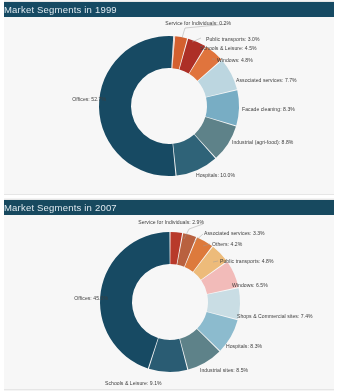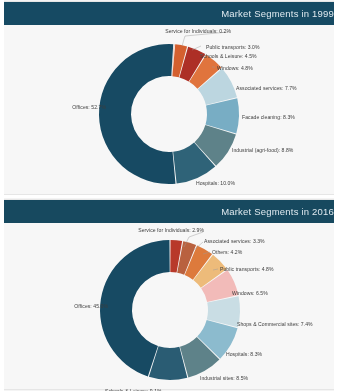--- a/index.html
+++ b/index.html
@@ -13,23 +13,23 @@
     background:#f4f4f4;
   }
   .panel{
     position:absolute;left:4px;width:330px;
     background:#f7f7f7;
     box-shadow:0 0 0 1px #e6e6e6;
   }
   .panel-1{top:2px;height:192px;}
   .panel-2{top:200px;height:189px;}
   .title-bar{
-    height:23px;
+    height:15px;
     background:#164a63;
-    display:flex;align-items:center;justify-content:flex-end;
+    display:flex;align-items:center;justify-content:flex-start;
   }
   .title-bar.alt{background:#17495f;}
   .title-text{
     color:#dfe9ef;
     font-size:9.5px;
     letter-spacing:.2px;
     font-family:"Liberation Sans", sans-serif;
     white-space:nowrap;
   }
   .chart-area{position:relative;width:330px;}
@@ -99,21 +99,21 @@
       <span class="lbl r" style="left:228px;top:125px;">Industrial (agri-food): 8.8%</span>
       <span class="lbl r" style="left:192px;top:158px;">Hospitals: 10.0%</span>
     </div>
   </div>
 
   <div class="divider"></div>
 
   <div class="panel panel-2">
 
     <div class="title-bar alt">
-      <span class="title-text">Market Segments in 2016</span>
+      <span class="title-text">Market Segments in 2007</span>
     </div>
 
     <div class="chart-area chart-2">
       <svg class="donut" width="330" height="173" viewBox="0 0 330 173">
         <g id="donut2-slices">
             <path d="M 143.84661229728897 153.40201362378534 A 70 70 0 0 1 165.45022693779023 17.00215896486472 L 165.701551766229 49.00117200949799 A 38 38 0 0 0 153.97387524709973 123.04680739576918 Z" fill="#174a63"></path>
             <path d="M 166.54977306220974 17.00215896486472 A 70 70 0 0 1 178.1433405551568 18.06133682641152 L 172.5920991585137 49.576154277194824 A 38 38 0 0 0 166.298448233771 49.00117200949799 Z" fill="#b8392a"></path>
             <path d="M 179.22468391888845 18.260580921530234 A 70 70 0 0 1 192.07513422802063 22.03780041446636 L 180.15507286663978 51.73480593928174 A 38 38 0 0 0 173.1791141273966 49.68431535740213 Z" fill="#b9613f"></path>
             <path d="M 193.09229928558435 22.455385047082927 A 70 70 0 0 1 208.11729380563963 31.088162590651443 L 188.86367378020438 56.647859692067925 A 38 38 0 0 0 180.70724818360293 51.96149473984502 Z" fill="#dd7a3c"></path>
             <path d="M 208.9903228712992 31.756609993398783 A 70 70 0 0 1 222.82445118863365 46.12235638994597 L 196.84755921668685 64.80927918311352 A 38 38 0 0 0 189.3376038444196 57.01073113927363 Z" fill="#edbb7a"></path>

